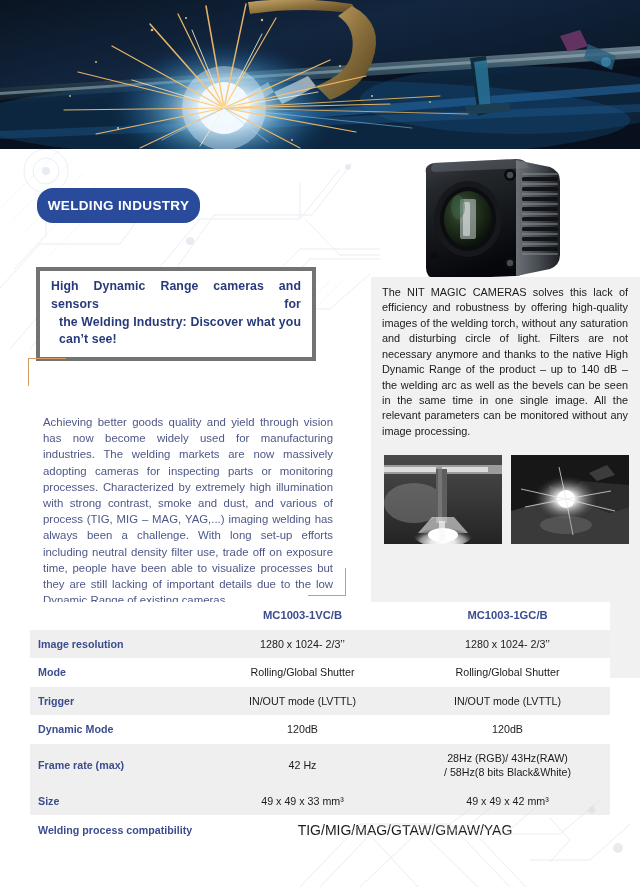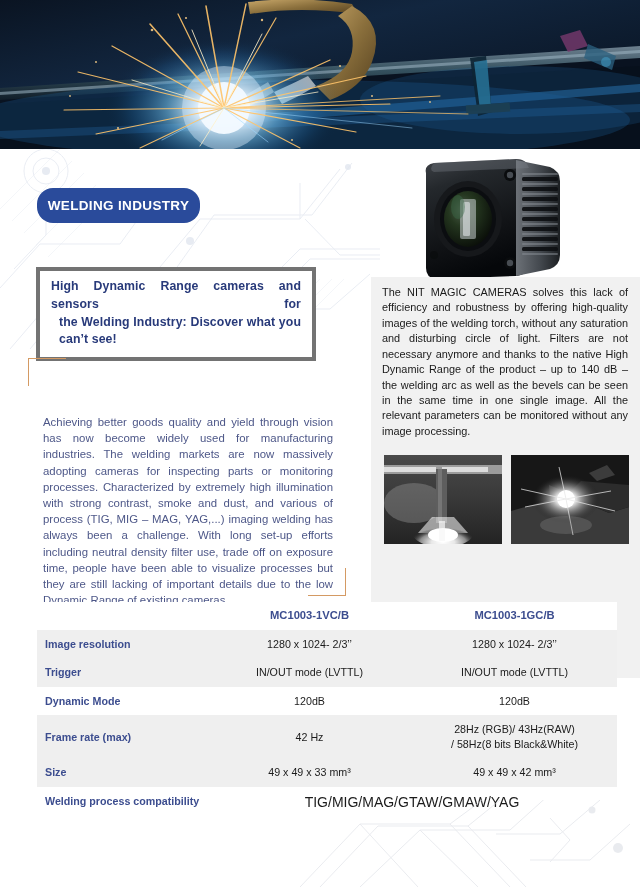--- a/index.html
+++ b/index.html
@@ -78,21 +78,21 @@
   .samples { position: absolute; left: 13px; top: 178px; display: flex; gap: 9px; }
   .sample { width: 118px; height: 89px; overflow: hidden; background: #111; }
   .sample svg { display: block; width: 118px; height: 89px; }
 
   
   .camera { position: absolute; left: 404px; top: 155px; width: 170px; height: 128px; }
   .camera svg { display: block; width: 170px; height: 128px; }
 
   
   .spec {
-    position: absolute; left: 37px; top: 602px;
+    position: absolute; left: 30px; top: 602px;
     width: 580px; border-collapse: collapse;
   }
   .spec td, .spec th {
     padding: 7px 6px; vertical-align: middle; border: none;
   }
   .spec th { background: #fff; }
   .spec tr.alt td { background: #efefef; }
   .spec tr td { background: #ffffff; }
   .c-label { width: 170px; padding-left: 8px !important;
     color: #3c4d8f; font-size: 10.7px; font-weight: bold; text-align: left; line-height:1.35;margin-top:28px; }
@@ -402,20 +402,25 @@
         <th class="hdr-model">MC1003-1VC/B</th>
         <th class="hdr-model">MC1003-1GC/B</th>
       </tr>
     </thead>
     <tbody id="spec-body">
         <tr class="alt">
           <td class="c-label">Image resolution</td>
           <td class="c-v1">1280 x 1024- 2/3’’</td>
           <td class="c-v2">1280 x 1024- 2/3’’</td>
         </tr>
+        <tr>
+          <td class="c-label">Mode</td>
+          <td class="c-v1">Rolling/Global Shutter</td>
+          <td class="c-v2">Rolling/Global Shutter</td>
+        </tr>
         <tr class="alt">
           <td class="c-label">Trigger</td>
           <td class="c-v1">IN/OUT mode (LVTTL)</td>
           <td class="c-v2">IN/OUT mode (LVTTL)</td>
         </tr>
         <tr>
           <td class="c-label">Dynamic Mode</td>
           <td class="c-v1">120dB</td>
           <td class="c-v2">120dB</td>
         </tr>

